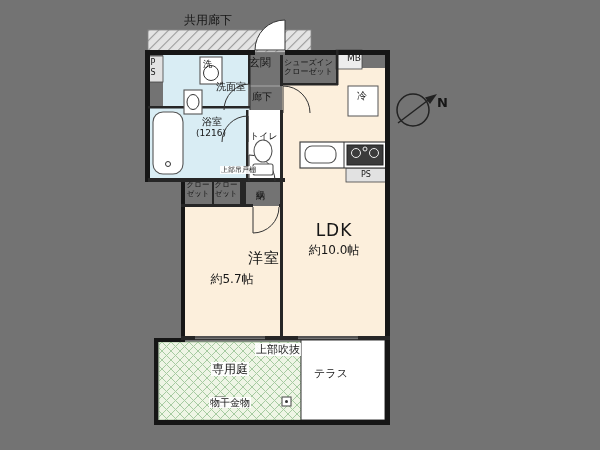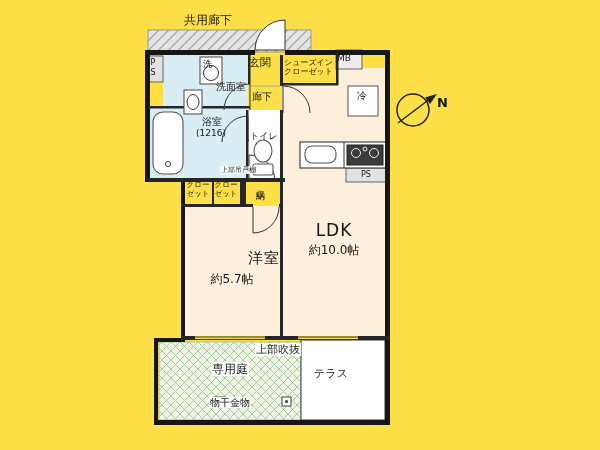--- a/index.html
+++ b/index.html
@@ -1,18 +1,18 @@
 <!DOCTYPE html>
 <html style="--room: #fcefdc; --wet: #d9edf4; --garden_bg: #eef5e5; --garden_line: #a6cba1; --corridor_bg: #e4e4e4; --corridor_line: #9a9a9a; --wall: #161616;"><head>
 <meta charset="utf-8">
 <style>
   *{margin:0;padding:0;box-sizing:border-box}
   html,body{width:600px;height:450px;background:#fff;
     font-family:"DejaVu Sans","Liberation Sans",sans-serif;color:#1b1b1b}
-  .plan{position:relative;width:600px;height:450px;overflow:hidden;background:#fde047}
+  .plan{position:relative;width:600px;height:450px;overflow:hidden;background:#737373}
   svg.layer{position:absolute;left:0;top:0}
   
   .room{fill:var(--room,#fcefdc)}
   .wet{fill:var(--wet,#d9edf4)}
   .wall{fill:var(--wall,#161616)}
   .wall2{fill:#262626}
   .ln{fill:none;stroke:#333;stroke-width:1}
   .ln15{fill:none;stroke:#222;stroke-width:1.5}
   .fix{fill:#fff;stroke:#555;stroke-width:1.1}
   .box{fill:#e2e2e2;stroke:#444;stroke-width:.8}
@@ -23,21 +23,21 @@
   
   .lbl{position:absolute;white-space:nowrap;line-height:1.18;color:#161616}
   .chip{background:rgba(255,255,255,.9);padding:0 1px}
   .vtext{writing-mode:vertical-rl;text-orientation:upright;letter-spacing:1px}
   .l-corridor{left:184px;top:13px;font-size:12px}
   .l-pstop{left:148px;top:58px;font-size:8px}
   .l-washer{left:203px;top:59px;font-size:9px}
   .l-washroom{left:216px;top:81px;font-size:10px}
   .l-entrance{left:249px;top:57px;font-size:11px}
   .l-shoe{left:284px;top:58px;font-size:8px;width:36px;text-align:center}
-  .l-mb{left:337px;top:53px;font-size:9px;width:24px;text-align:left}
+  .l-mb{left:337px;top:53px;font-size:9px;width:24px;text-align:right}
   .l-hall{left:252px;top:91px;font-size:10px}
   .l-fridge{left:357px;top:90px;font-size:10px}
   .l-bath{left:202px;top:116px;font-size:10px}
   .l-bathsize{left:196px;top:128px;font-size:9px}
   .l-toilet{left:250px;top:131px;font-size:9px}
   .l-upcab{left:220px;top:166px;font-size:7px}
   .l-closet1{left:185px;top:181px;font-size:7.5px;width:26px;text-align:center}
   .l-closet2{left:213px;top:181px;font-size:7.5px;width:26px;text-align:center}
   .l-storage{left:255px;top:183px;font-size:9px}
   .l-pskit{left:346px;top:170px;font-size:8px;width:40px;text-align:center}

